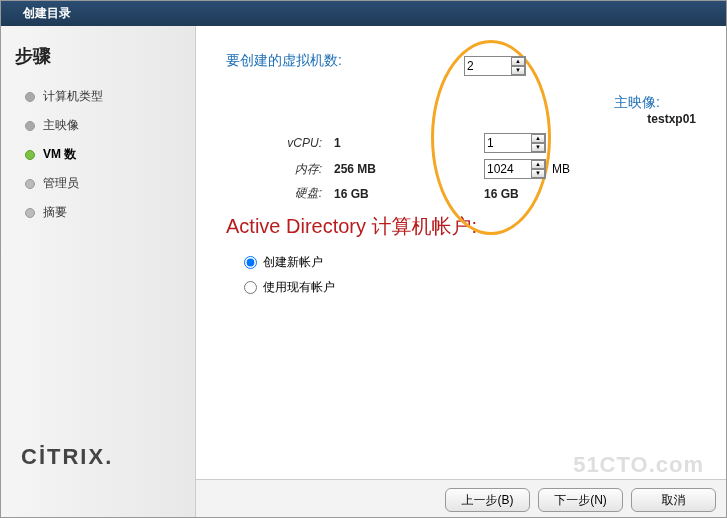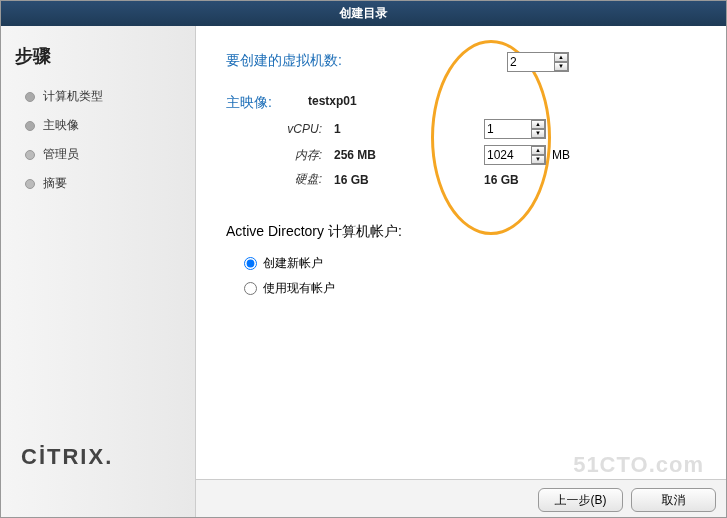--- a/index.html
+++ b/index.html
@@ -1,17 +1,17 @@
 <!DOCTYPE html>
 <html><head>
   <meta charset="utf-8">
   <style>
     * { margin: 0; padding: 0; box-sizing: border-box; }
     body { font-family: "Microsoft YaHei", Arial, sans-serif; font-size: 12px; background: #fff; width: 727px; height: 518px; border: 1px solid #999; overflow: hidden; }
-    .titlebar { background: linear-gradient(#2b4d72, #1e3a56); color: #fff; font-weight: bold; padding: 4px 8px; font-size: 12px; text-align: center; }
+    .titlebar { background: linear-gradient(#2b4d72, #1e3a56); color: #fff; font-weight: bold; padding: 4px 22px; font-size: 12px; }
     .container { display: flex; height: calc(100% - 22px); }
     .sidebar { width: 195px; background: linear-gradient(to right, #f5f5f5, #e8e8e8); border-right: 1px solid #ccc; padding: 18px 14px; position: relative; }
     .sidebar-title { font-size: 18px; font-weight: bold; color: #222; margin-bottom: 14px; font-family: Liberation Mono, monospace; }
     .step-list { list-style: none; }
     .step-item { display: flex; align-items: center; padding: 6px 4px 6px 10px; color: #333; cursor: default; }
     .step-bullet { width: 10px; height: 10px; border-radius: 50%; background: #bbb; margin-right: 8px; border: 1px solid #999; }
     .step-bullet.done { background: #aaa; }
     .step-bullet.active { background: #7dc243; border-color: #5a9e2f; }
     .step-item.active { font-weight: bold; color: #000; }
     .logo { position: absolute; bottom: 50px; left: 20px; font-size: 22px; letter-spacing: 2px; color: #444; font-weight: bold; font-family: Arial, sans-serif; }
@@ -20,48 +20,52 @@
     .section-head { color: #1e6fb8; font-size: 14px; margin-bottom: 6px; }
     input.spinner { width: 62px; height: 20px; border: 1px solid #888; font-size: 12px; padding: 0 2px; }
     .spinner-box { position: relative; display: inline-block; }
     .spinner-btns { position: absolute; right: 1px; top: 1px; width: 14px; height: 18px; display: flex; flex-direction: column; }
     .spin-btn { flex: 1; background: linear-gradient(#fff,#ddd); border: 1px solid #888; font-size: 6px; line-height: 7px; text-align: center; cursor: pointer; }
     .row-spec { display: flex; align-items: center; padding: 3px 0; }
     .spec-label { width: 90px; text-align: right; padding-right: 12px; color: #333; font-style: italic; }
     .spec-val1 { width: 110px; color: #222; }
     .spec-val2 { color: #222; }
     .spec-block { margin-left: 18px; margin-top: 4px; }
-    .firstrow { display: flex; align-items: flex-start; margin-bottom: 18px; gap: 43px; }
-    .ad-head { color: #000000; font-size: 14px; margin-top: 32px; margin-bottom: 10px; }
+    .firstrow { display: flex; align-items: flex-end; margin-bottom: 18px; }
+    .ad-head { color: #b91c1c; font-size: 20px; margin-top: 8px; margin-bottom: 10px; }
     .radio-row { display: flex; align-items: center; margin-left: 18px; padding: 4px 0; }
     .radio-row input { margin-right: 6px; }
     .highlight-oval { position: absolute; border: 3px solid #f5a623; border-radius: 50% / 50%; pointer-events: none; }
     .footer { position: absolute; bottom: 0; right: 0; left: 0; border-top: 1px solid #ccc; padding: 8px 10px; display: flex; justify-content: flex-end; gap: 8px; background: #f3f3f3; }
     .btn { min-width: 85px; height: 24px; background: linear-gradient(#fdfdfd,#e5e5e5); border: 1px solid #999; border-radius: 6px; font-size: 12px; cursor: pointer; }
     .watermark { position: absolute; right: 22px; bottom: 42px; font-size: 22px; color: rgba(160,160,160,0.35); font-weight: bold; font-family: Arial; letter-spacing: 1px; pointer-events: none; }
-    .mi-row { display: flex; align-items: flex-start; margin-bottom: 0; }
+    .mi-row { display: flex; align-items: flex-end; margin-bottom: 0; flex-direction: column; }
     .mi-label { color: #1e6fb8; font-size: 14px; width: 82px; }
     .mi-val { font-weight: bold; color: #222; }
   </style>
 </head>
 <body>
 
 <div class="titlebar">创建目录</div>
 
 <div class="container">
   <div class="sidebar">
     <div class="sidebar-title">步骤</div>
     <ul class="step-list">
       <li class="step-item">
           <span class="step-bullet done"></span>
           <span>计算机类型</span>
         </li>
       <li class="step-item">
           <span class="step-bullet done"></span>
           <span>主映像</span>
+        </li>
+      <li class="step-item active">
+          <span class="step-bullet active"></span>
+          <span>VM 数</span>
         </li>
       <li class="step-item">
           <span class="step-bullet"></span>
           <span>管理员</span>
         </li>
       <li class="step-item">
           <span class="step-bullet"></span>
           <span>摘要</span>
         </li>
     </ul>
@@ -125,16 +129,17 @@
     </label>
     <label class="radio-row">
       <input type="radio" name="adacct" style="">
       <span>使用现有帐户</span>
     </label>
 
     <div class="watermark">51CTO.com</div>
 
     <div class="footer">
       <button class="btn">上一步(B)</button>
+      <button class="btn">下一步(N)</button>
       <button class="btn">取消</button>
     </div>
   </div>
 </div>
 
 </body></html>

